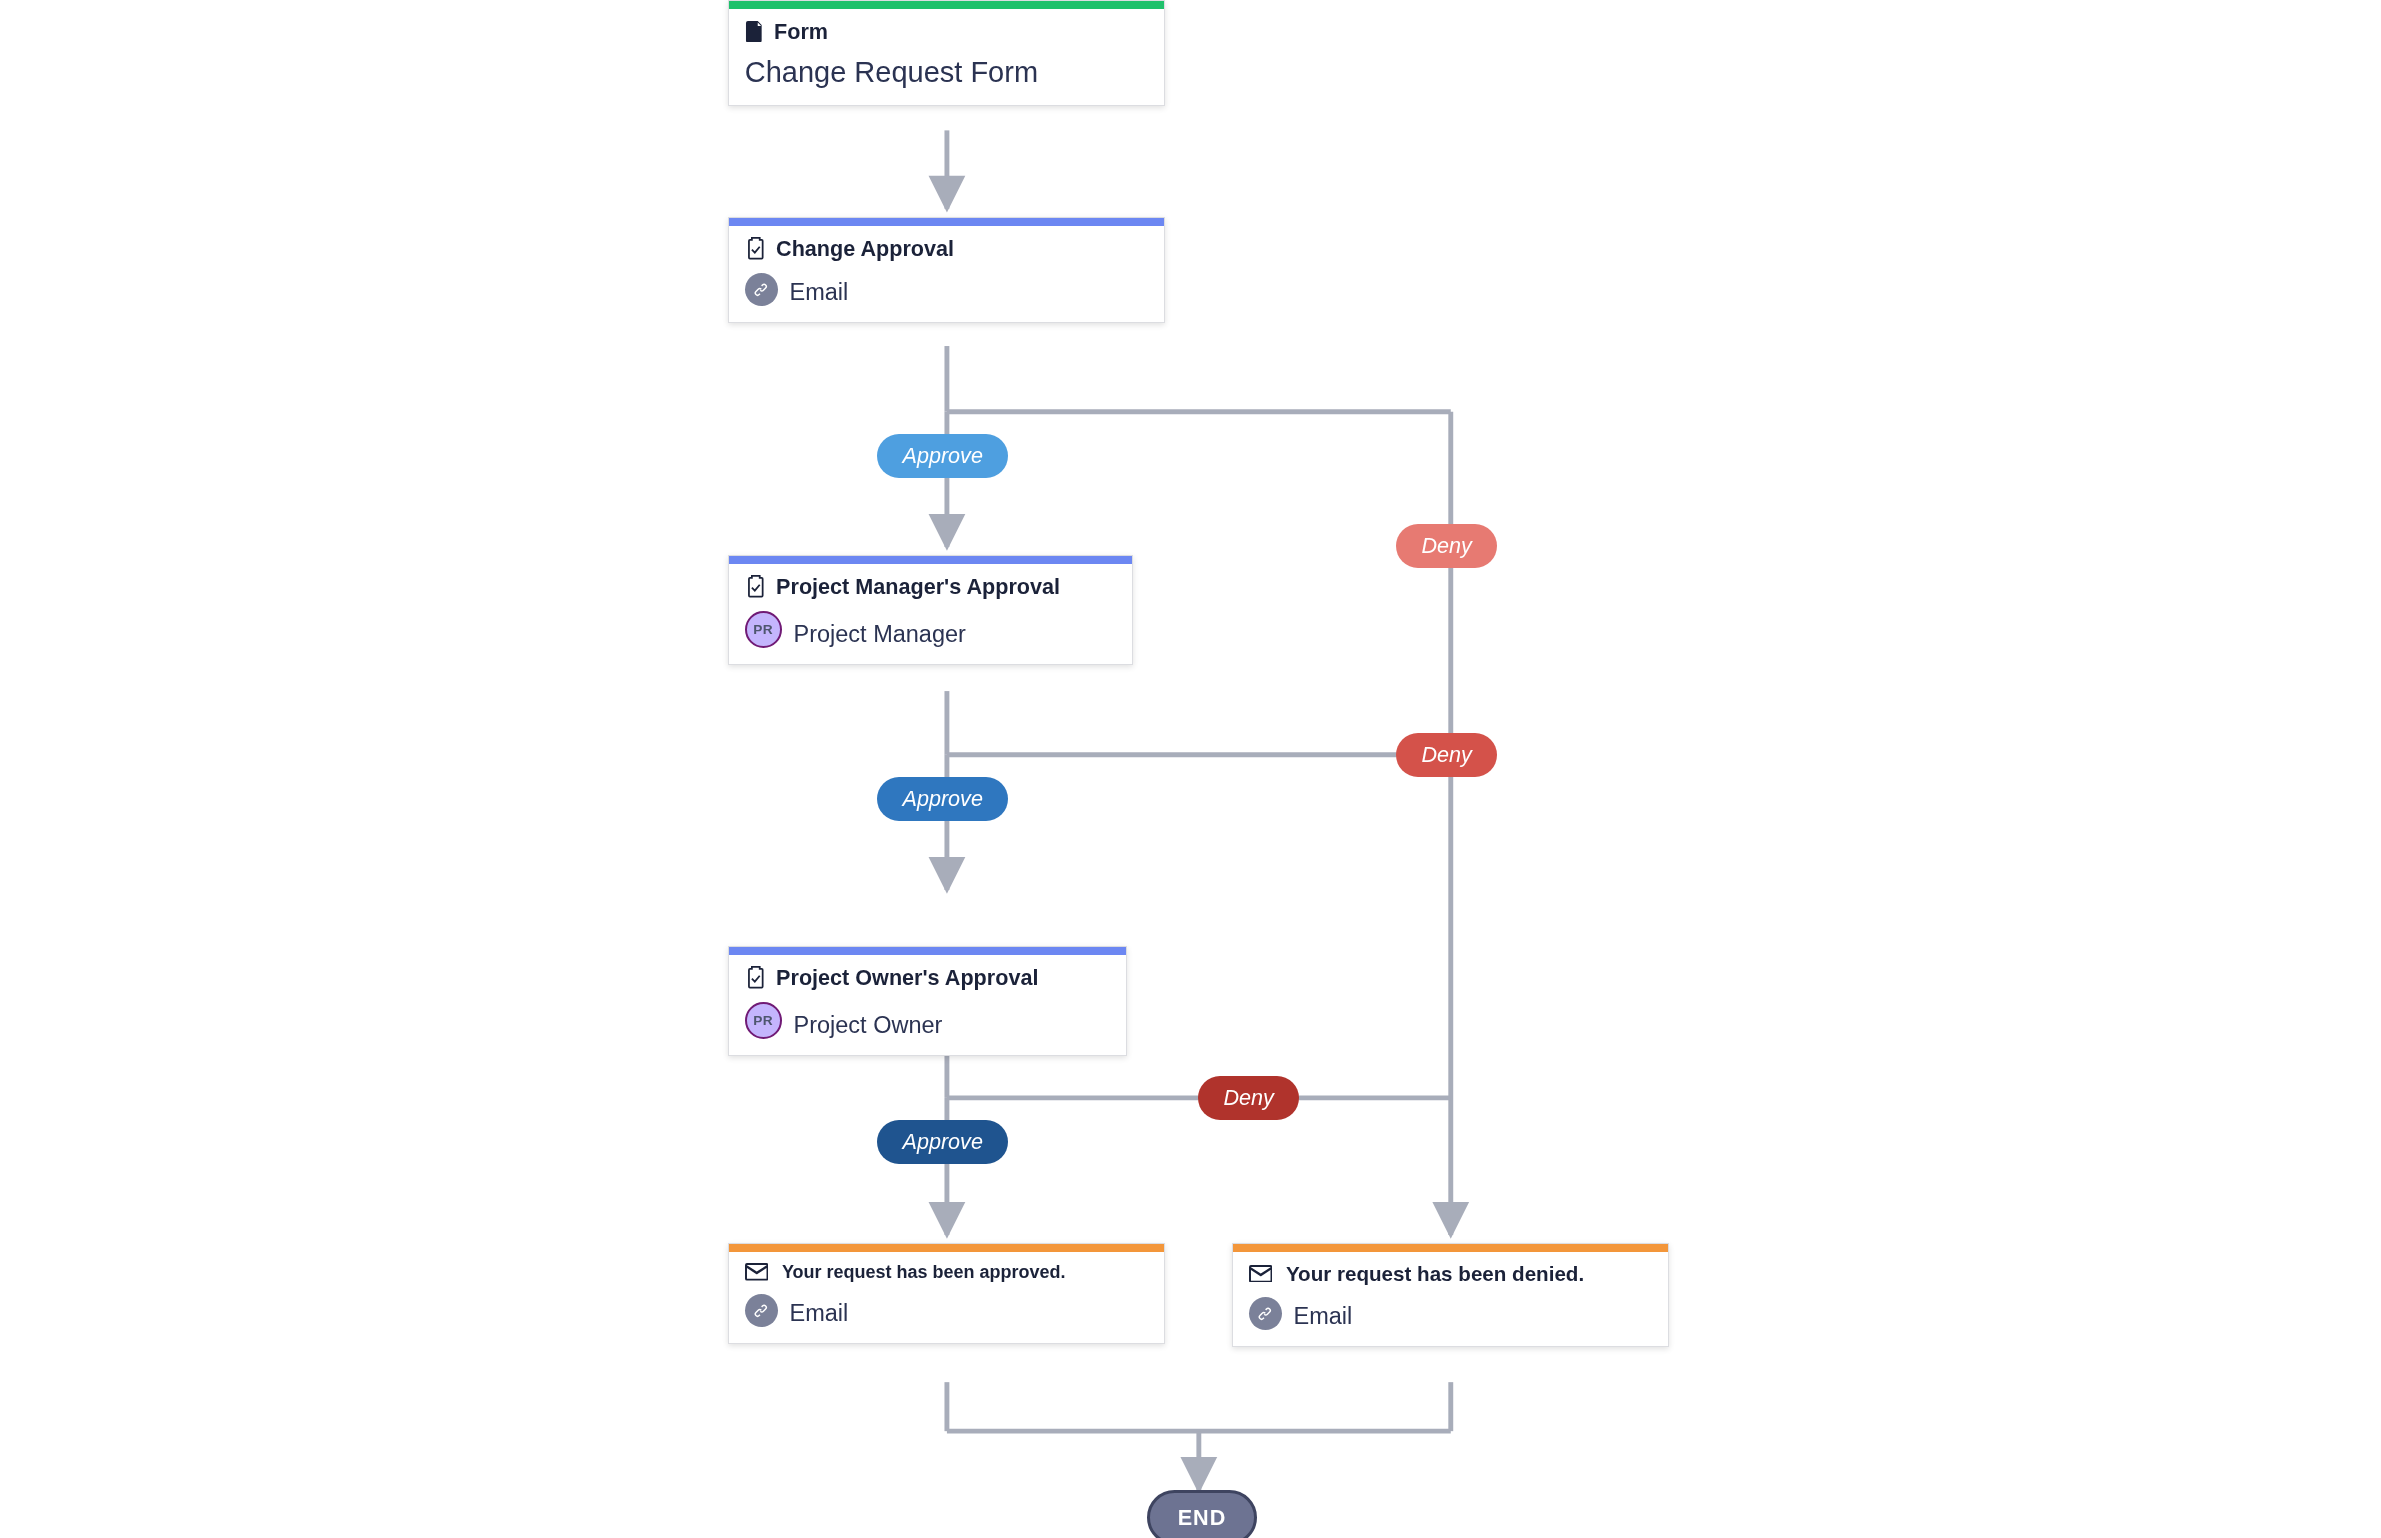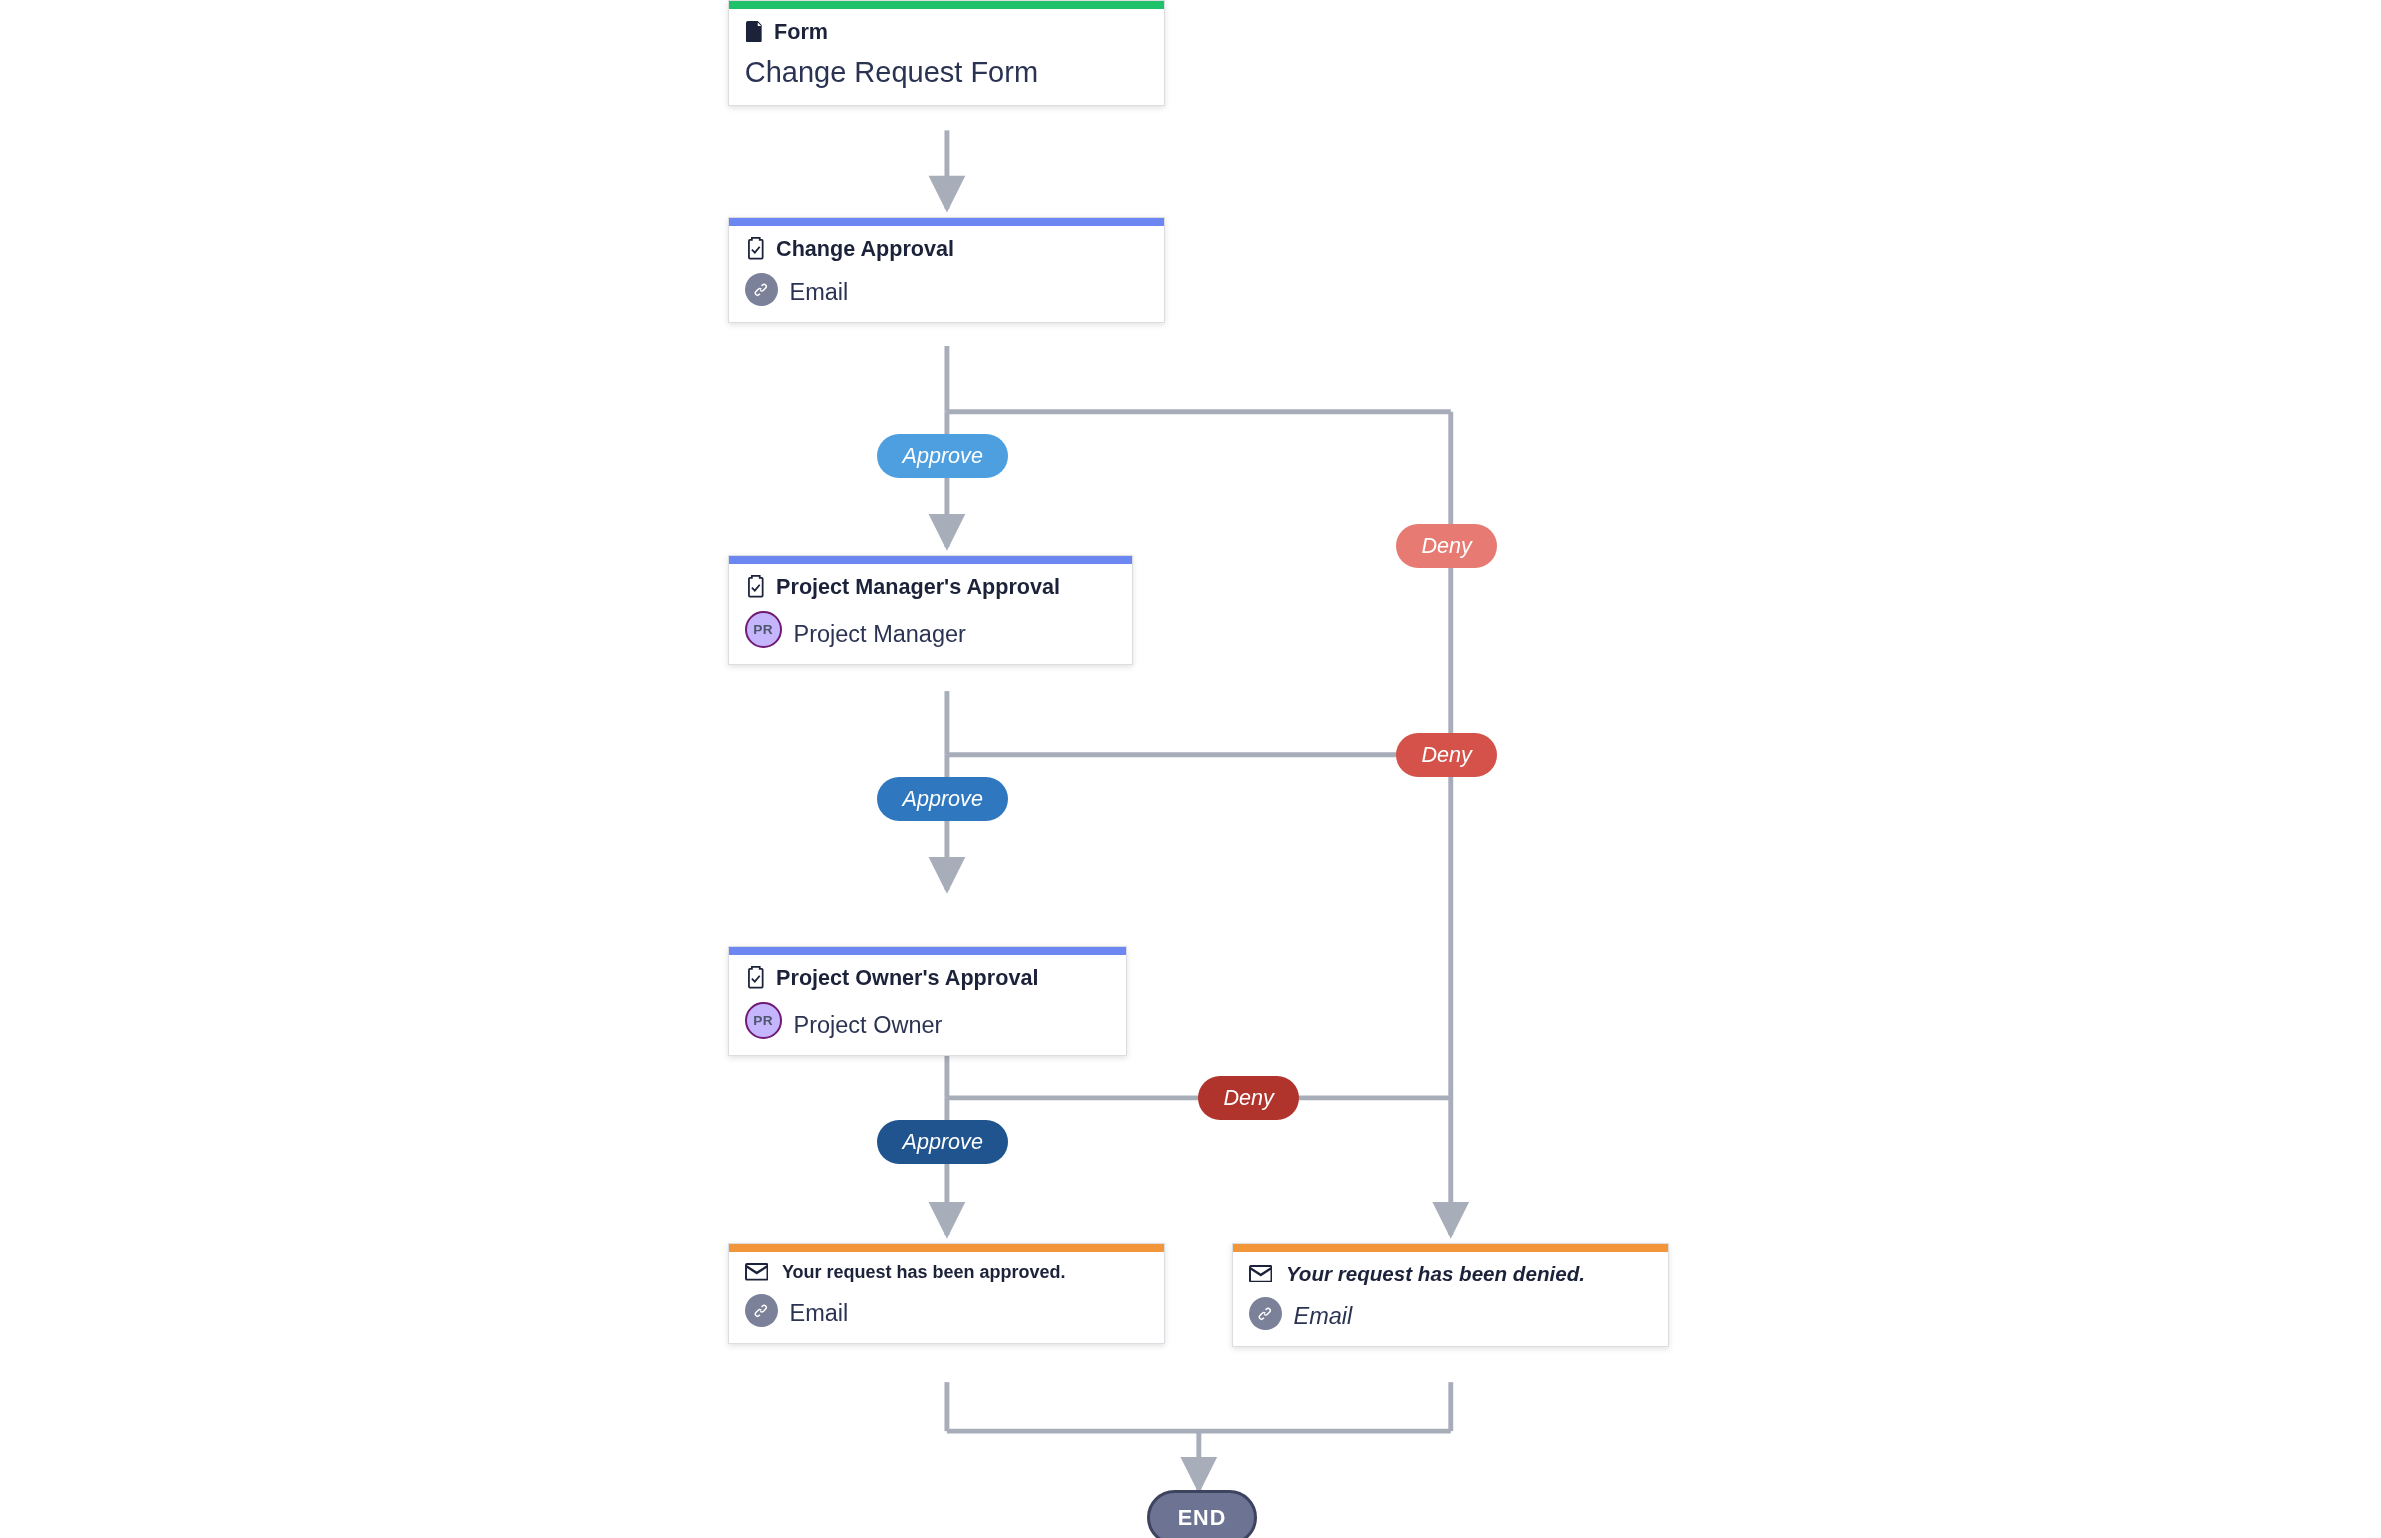--- a/index.html
+++ b/index.html
@@ -243,21 +243,21 @@
     <div class="body">
       <span class="circle-icon">
         <svg class="ic" width="17.6" height="17.6" viewBox="0 0 24 24">
             <path fill="#fff" d="M10.6 13.4a4 4 0 0 0 5.66 0l3-3a4 4 0 1 0-5.66-5.66l-1.2 1.2 1.42 1.42 1.2-1.2a2 2 0 1 1 2.83 2.83l-3 3a2 2 0 0 1-2.83 0l-1.42 1.41zM13.4 10.6a4 4 0 0 0-5.66 0l-3 3a4 4 0 1 0 5.66 5.66l1.2-1.2-1.42-1.42-1.2 1.2a2 2 0 1 1-2.83-2.83l3-3a2 2 0 0 1 2.83 0l1.42-1.41z"></path>
           </svg>
       </span>
       <span class="subtitle">Email</span>
     </div>
   </div>
 
-  <div class="node" style="left:1232px; top:1243px; width:437px;font-style:italic;">
+  <div class="node" style="left:1232px; top:1243px; width:437px;">
     <div class="stripe" style="background:#f3963a"></div>
     <div class="header" style="gap:13.7px;">
       <span class="icon-box">
         <svg class="ic" width="23.5" height="17.6" viewBox="0 0 24 18">
             <path fill="#1b2239" d="M2 0h20a2 2 0 0 1 2 2v14a2 2 0 0 1-2 2H2a2 2 0 0 1-2-2V2a2 2 0 0 1 2-2zm0 2v.3l10 6.5 10-6.5V2H2zm20 14V5.2l-9.3 6a1.3 1.3 0 0 1-1.4 0L2 5.2V16h20z"></path>
           </svg>
       </span>
       <span class="title" style="font-size:20.6px">Your request has been denied.</span>
     </div>
     <div class="body">

